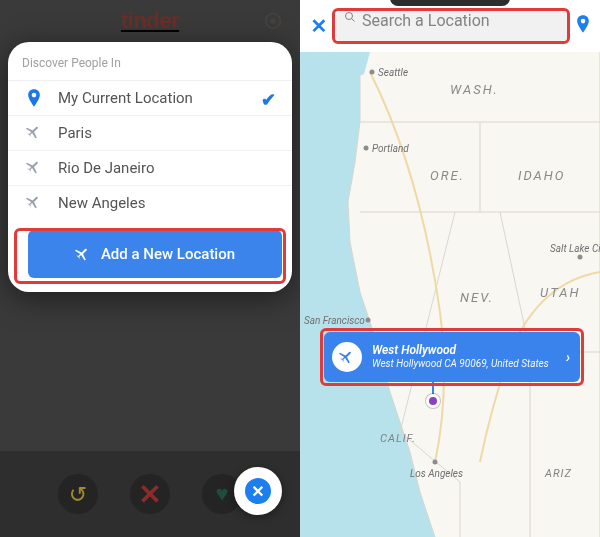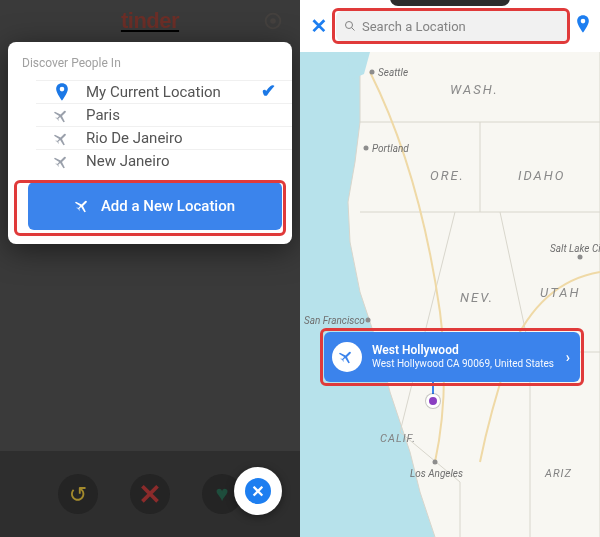--- a/index.html
+++ b/index.html
@@ -66,38 +66,37 @@
   .dim-x { color: #8b2b2b; font-size: 28px; font-weight: 700;}
   .dim-heart { color: #1e4d3c; }
 
   
   .popup {
     position: absolute;
     top: 42px;
     left: 8px;
     right: 8px;
     background: #fff;
-    border-radius: 8px;
+    border-radius: 21px;
     box-shadow: 0 6px 30px rgba(0,0,0,0.5);
     padding: 12px 0 14px 0;
   }
   .popup-title {
     color: #a0a0a0;
     font-size: 12px;
     padding: 2px 14px 10px 14px;
   }
   .loc-item {
     display: flex;
-    align-items: flex-end;
-    padding: 2px 16px;
+    align-items: flex-start;
+    padding: 8px 16px;
     border-top: 1px solid #f0f0f0;
     font-size: 15px;
     color: #545454;
     position: relative;
-    margin-left: 28px;
   }
   .loc-item:first-of-type { border-top: none; }
   .loc-icon {
     width: 20px;
     display: inline-flex;
     align-items: center;
     justify-content: center;
     margin-right: 14px;
     color: #9aa0ab;
   }
@@ -174,25 +173,25 @@
     font-size: 20px;
     font-weight: 800;
     text-align: center;
   }
   .searchbox {
     flex: 1;
     background: #f1f1f1;
     border-radius: 6px;
     height: 30px;
     display: flex;
-    align-items: center;
+    align-items: flex-start;
     padding: 0 8px;
     gap: 6px;
     color: #838383;
-    font-size: 13px;
+    font-size: 16px;
     position: relative;
   }
   .hl-search {
     left: 32px; right: 30px; top: 8px; height: 36px;
   }
   .navpin {
     width: 18px;
     color: #1d7ef0;
     font-size: 16px;
     text-align: center;
@@ -218,20 +217,21 @@
     position: absolute;
     left: 24px; right: 20px;
     top: 332px;
     background: #3b83ec;
     color: #fff;
     border-radius: 6px;
     height: 50px;
     display: flex;
     align-items: center;
     padding: 0 10px 0 8px;
+    font-style: italic;
   }
   .dest-ic {
     width: 30px; height: 30px;
     border-radius: 50%;
     background: #fff;
     color: #3b83ec;
     display: flex; align-items: center; justify-content: center;
     margin-right: 10px;
     flex-shrink: 0;
   }
@@ -316,21 +316,21 @@
         </span>
         <span>Rio De Janeiro</span>
       </div>
 
       <div class="loc-item">
         <span class="loc-icon">
           <svg width="16" height="16" viewBox="0 0 24 24">
               <path fill="currentColor" d="M21 15l-9-3V4.5A1.5 1.5 0 0 0 10.5 3 1.5 1.5 0 0 0 9 4.5V12l-9 3v2l9-2v4l-2 1v1l3-1 3 1v-1l-2-1v-4l9 2z" transform="rotate(45 12 12)"></path>
             </svg>
         </span>
-        <span>New Janeiro</span>
+        <span>New Angeles</span>
       </div>
 
 
       <div class="add-loc-wrap">
         <div class="add-loc">
           <svg width="16" height="16" viewBox="0 0 24 24">
               <path fill="#fff" d="M21 15l-9-3V4.5A1.5 1.5 0 0 0 10.5 3 1.5 1.5 0 0 0 9 4.5V12l-9 3v2l9-2v4l-2 1v1l3-1 3 1v-1l-2-1v-4l9 2z" transform="rotate(45 12 12)"></path>
             </svg>
           <span>Add a New Location</span>
         </div>

